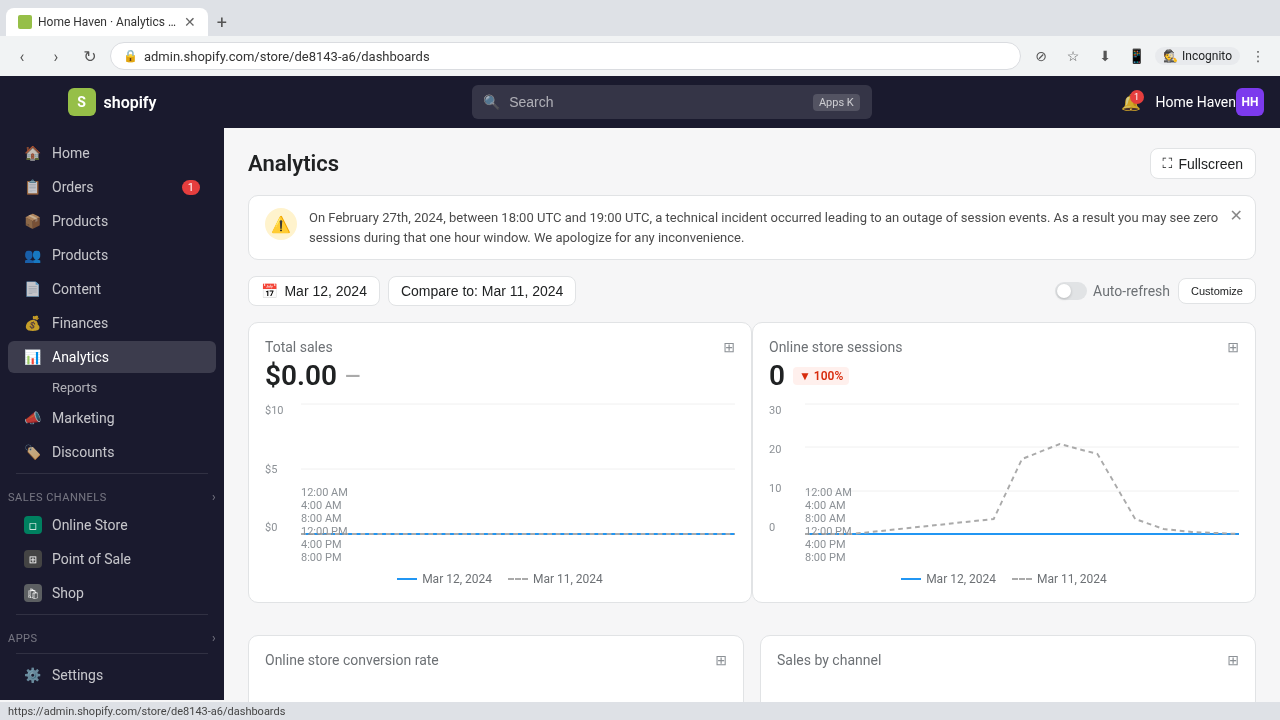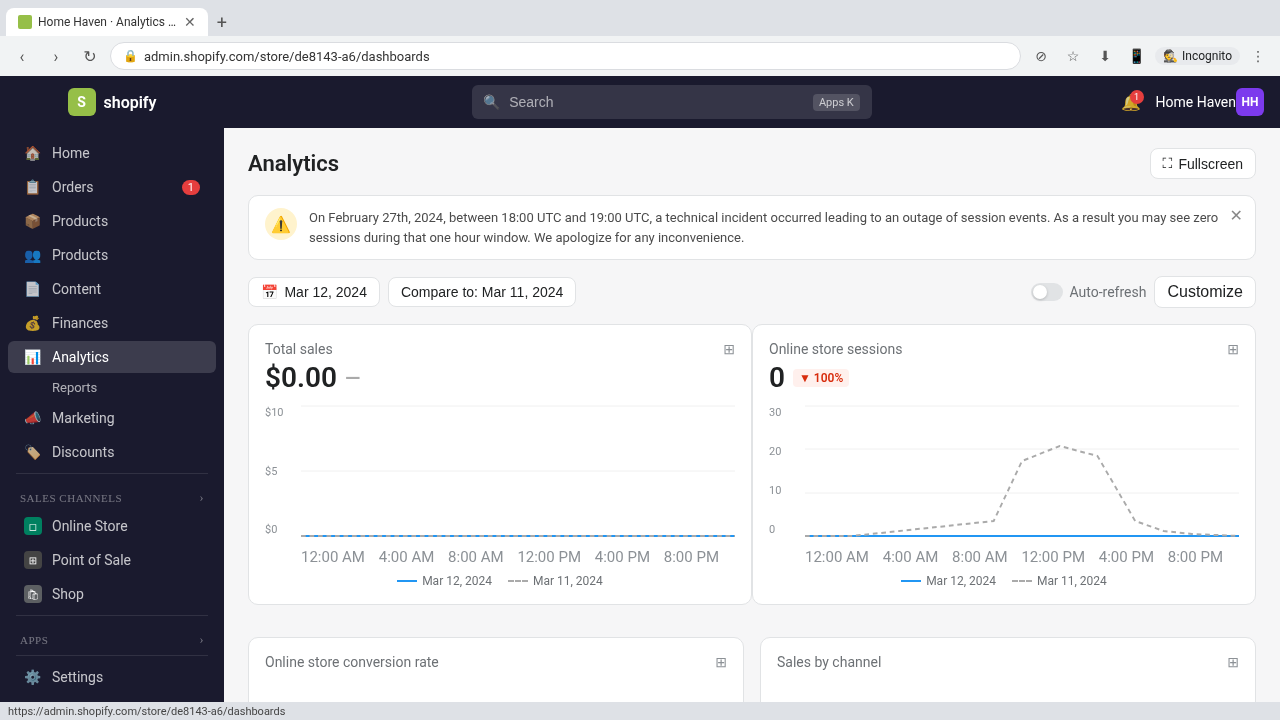--- a/index.html
+++ b/index.html
@@ -40,21 +40,21 @@
 
     
     .sidebar { width: 224px; background: #1a1a2e; flex-shrink: 0; overflow-y: auto; padding: 8px 0; display: flex; flex-direction: column; }
     .sidebar::-webkit-scrollbar { width: 4px; }
     .sidebar::-webkit-scrollbar-thumb { background: rgba(255,255,255,0.2); border-radius: 2px; }
     .nav-item { display: flex; align-items: center; padding: 7px 16px; cursor: pointer; color: rgba(255,255,255,0.75); font-size: 14px; gap: 10px; border-radius: 6px; margin: 1px 8px; transition: background 0.15s; }
     .nav-item.active { background: rgba(255,255,255,0.15); color: #fff; }
     .nav-item-icon { width: 18px; height: 18px; display: flex; align-items: center; justify-content: center; flex-shrink: 0; }
     .nav-badge { margin-left: auto; background: #e53e3e; border-radius: 10px; padding: 1px 6px; font-size: 11px; color: #fff; }
     .nav-sub-item { padding: 5px 16px 5px 44px; color: rgba(255,255,255,0.65); font-size: 13px; cursor: pointer; border-radius: 6px; margin: 1px 8px; }
-    .nav-section-label { color: rgba(255,255,255,0.4); font-size: 11px; padding: 12px 20px 4px; text-transform: uppercase; letter-spacing: 0.5px; display: flex; align-items: center; justify-content: space-between; font-family: Liberation Serif, serif; }
+    .nav-section-label { color: rgba(255,255,255,0.4); font-size: 11px; padding: 12px 8px 4px; text-transform: uppercase; letter-spacing: 0.5px; display: flex; align-items: center; justify-content: space-between; }
     .nav-chevron { font-size: 12px; }
     .nav-spacer { flex: 1; }
     .nav-divider { height: 1px; background: rgba(255,255,255,0.1); margin: 4px 16px; }
     .sales-channels-item { display: flex; align-items: center; padding: 7px 16px; cursor: pointer; color: rgba(255,255,255,0.75); font-size: 14px; gap: 10px; margin: 1px 8px; border-radius: 6px; }
     .channel-icon { width: 18px; height: 18px; border-radius: 4px; background: #666; display: flex; align-items: center; justify-content: center; font-size: 10px; color: #fff; flex-shrink: 0; }
 
     
     .main { flex: 1; overflow-y: auto; background: #f6f6f7; }
     .main::-webkit-scrollbar { width: 6px; }
     .main::-webkit-scrollbar-thumb { background: #ccc; border-radius: 3px; }
@@ -69,36 +69,36 @@
     .alert-close { position: absolute; top: 10px; right: 12px; cursor: pointer; color: #888; font-size: 16px; }
 
     
     .date-controls { display: flex; align-items: center; justify-content: space-between; padding: 0 24px 16px; }
     .date-left { display: flex; align-items: center; gap: 8px; }
     .date-btn { display: flex; align-items: center; gap: 6px; background: #fff; border: 1px solid #e1e3e5; border-radius: 8px; padding: 6px 12px; font-size: 14px; cursor: pointer; color: #202223; }
     .date-right { display: flex; align-items: center; gap: 8px; }
     .auto-refresh { display: flex; align-items: center; gap: 6px; font-size: 14px; color: #6d7175; }
     .toggle { width: 32px; height: 18px; background: #e1e3e5; border-radius: 9px; position: relative; cursor: pointer; }
     .toggle-knob { width: 14px; height: 14px; background: #fff; border-radius: 50%; position: absolute; top: 2px; left: 2px; box-shadow: 0 1px 3px rgba(0,0,0,0.2); }
-    .customize-btn { background: #fff; border: 1px solid #e1e3e5; border-radius: 8px; padding: 6px 12px; font-size: 16px; cursor: pointer; color: #202223; }
+    .customize-btn { background: #fff; border: 1px solid #e1e3e5; border-radius: 8px; padding: 6px 12px; font-size: 11px; cursor: pointer; color: #202223; }
 
     
     .charts-grid { display: grid; grid-template-columns: 1fr 1fr; gap: 0; padding: 0 24px 16px; }
     .chart-card { background: #fff; border: 1px solid #e1e3e5; border-radius: 10px; padding: 16px; }
     .chart-header { display: flex; align-items: center; justify-content: space-between; margin-bottom: 4px; }
     .chart-label { font-size: 14px; color: #6d7175; }
     .chart-icon { color: #8c9196; cursor: pointer; }
     .chart-value { font-size: 28px; font-weight: 600; color: #202223; display: flex; align-items: center; gap: 8px; margin-bottom: 12px; }
     .chart-dash { font-size: 20px; color: #aaa; }
     .change-badge { font-size: 12px; padding: 2px 6px; border-radius: 4px; display: flex; align-items: center; gap: 3px; }
     .change-badge.down { color: #d82c0d; background: #fff0ed; }
     .chart-area { position: relative; height: 160px; }
     .chart-yaxis { position: absolute; left: 0; top: 0; bottom: 30px; display: flex; flex-direction: column; justify-content: space-between; font-size: 11px; color: #8c9196; width: 32px; }
     .chart-plot { position: absolute; left: 36px; right: 0; top: 0; bottom: 30px; }
-    .chart-xaxis { position: absolute; left: 36px; right: 16px; bottom: 0; display: flex; justify-content: space-between; font-size: 15px; color: #8c9196; }
+    .chart-xaxis { position: absolute; left: 36px; right: 16px; bottom: 0; display: flex; justify-content: space-between; font-size: 11px; color: #8c9196; flex-direction: column; }
     .chart-legend { display: flex; align-items: center; justify-content: center; gap: 16px; margin-top: 8px; font-size: 12px; color: #6d7175; }
     .legend-item { display: flex; align-items: center; gap: 5px; }
     .legend-line { width: 20px; height: 2px; }
     .legend-dashed { width: 20px; height: 2px; border-bottom: 2px dashed; }
 
     .bottom-chart-row { display: grid; grid-template-columns: 1fr 1fr; gap: 16px; padding: 16px 24px 16px; }
     .bottom-chart-card { background: #fff; border: 1px solid #e1e3e5; border-radius: 10px; padding: 16px; height: 80px; }
     .bottom-chart-label { font-size: 14px; color: #6d7175; display: flex; align-items: center; justify-content: space-between; }
 
     

